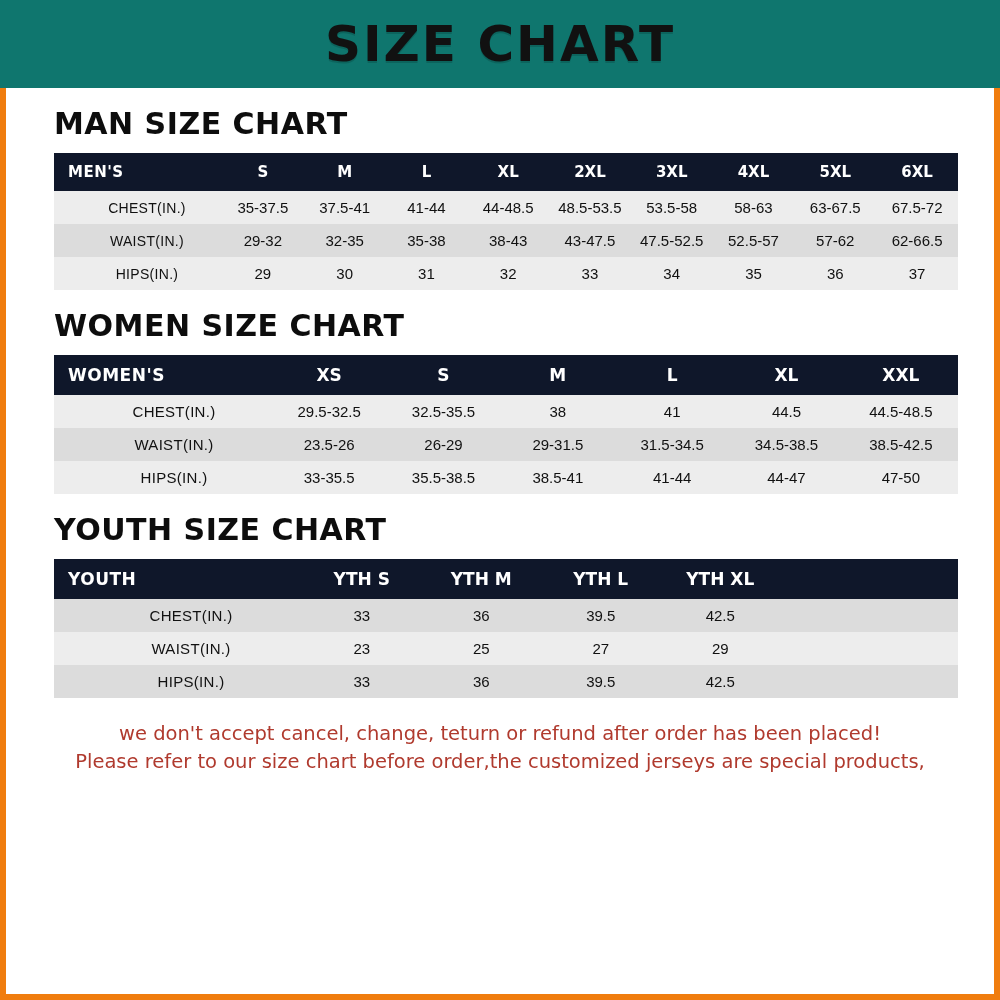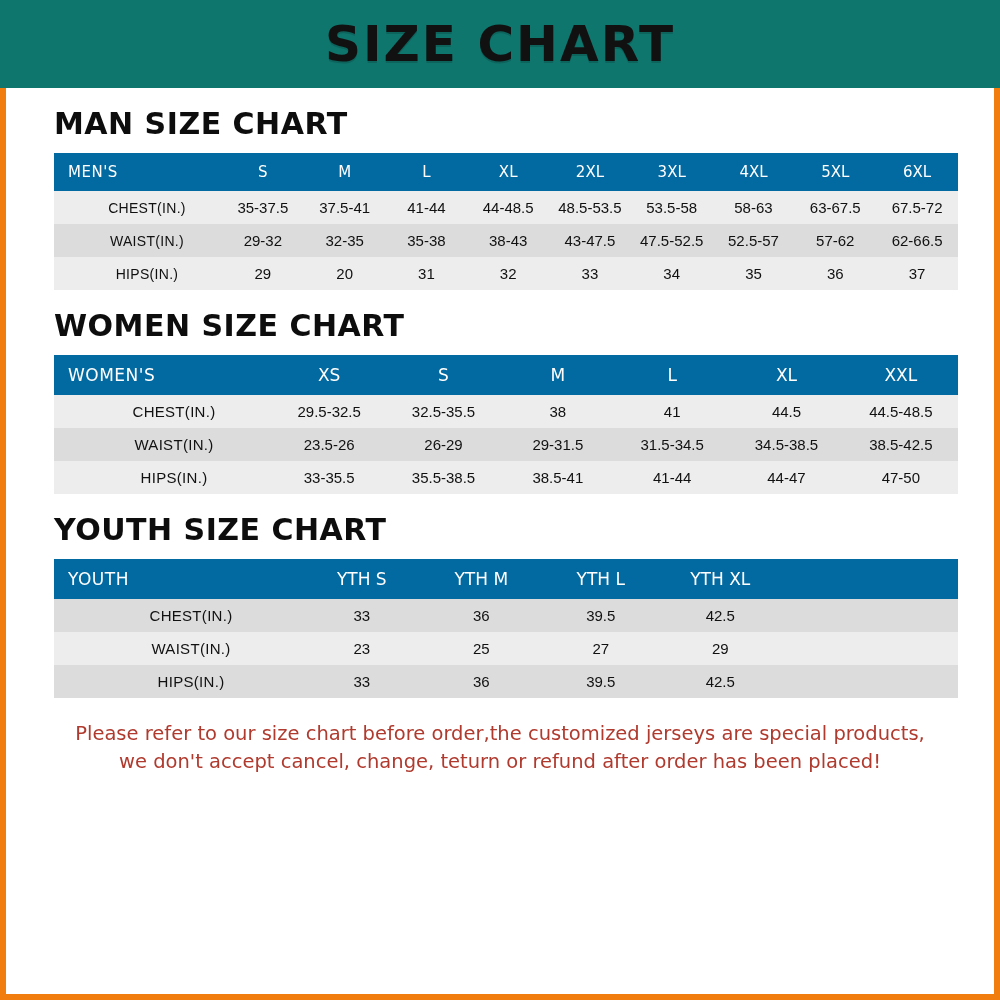--- a/index.html
+++ b/index.html
@@ -57,24 +57,24 @@
   }
 
   table.sizetable {
     width: 904px;
     border-collapse: collapse;
     table-layout: fixed;
     font-size: 14px;
   }
 
   table.sizetable thead th {
-    background: #0369a1;
+    background: #0f172a;
     color: #ffffff;
     font-family: "DejaVu Sans", sans-serif;
-    font-weight: normal;
+    font-weight: bold;
     font-size: 16px;
     padding: 10px 4px;
     text-align: center;
     border: none;
   }
   table.sizetable thead th.rowhead {
     text-align: left;
     padding-left: 14px;
     font-size: 19px;
     letter-spacing: 0.5px;
@@ -170,21 +170,21 @@
           <td>38-43</td>
           <td>43-47.5</td>
           <td>47.5-52.5</td>
           <td>52.5-57</td>
           <td>57-62</td>
           <td>62-66.5</td>
         </tr>
         <tr class="stripe-a">
           <td class="rowhead">HIPS(IN.)</td>
           <td>29</td>
-          <td>20</td>
+          <td>30</td>
           <td>31</td>
           <td>32</td>
           <td>33</td>
           <td>34</td>
           <td>35</td>
           <td>36</td>
           <td>37</td>
         </tr>
       </tbody>
     </table>
@@ -272,17 +272,17 @@
           <td>36</td>
           <td>39.5</td>
           <td>42.5</td>
           <td></td>
         </tr>
       </tbody>
     </table>
   </div>
 
   <div class="footer-note">
+    <span>we don't accept cancel, change, teturn or refund after order has been placed!</span>
     <span>Please refer to our size chart before order,the customized jerseys are special products,</span>
-    <span>we don't accept cancel, change, teturn or refund after order has been placed!</span>
   </div>
 
 </div>
 
 </body></html>

